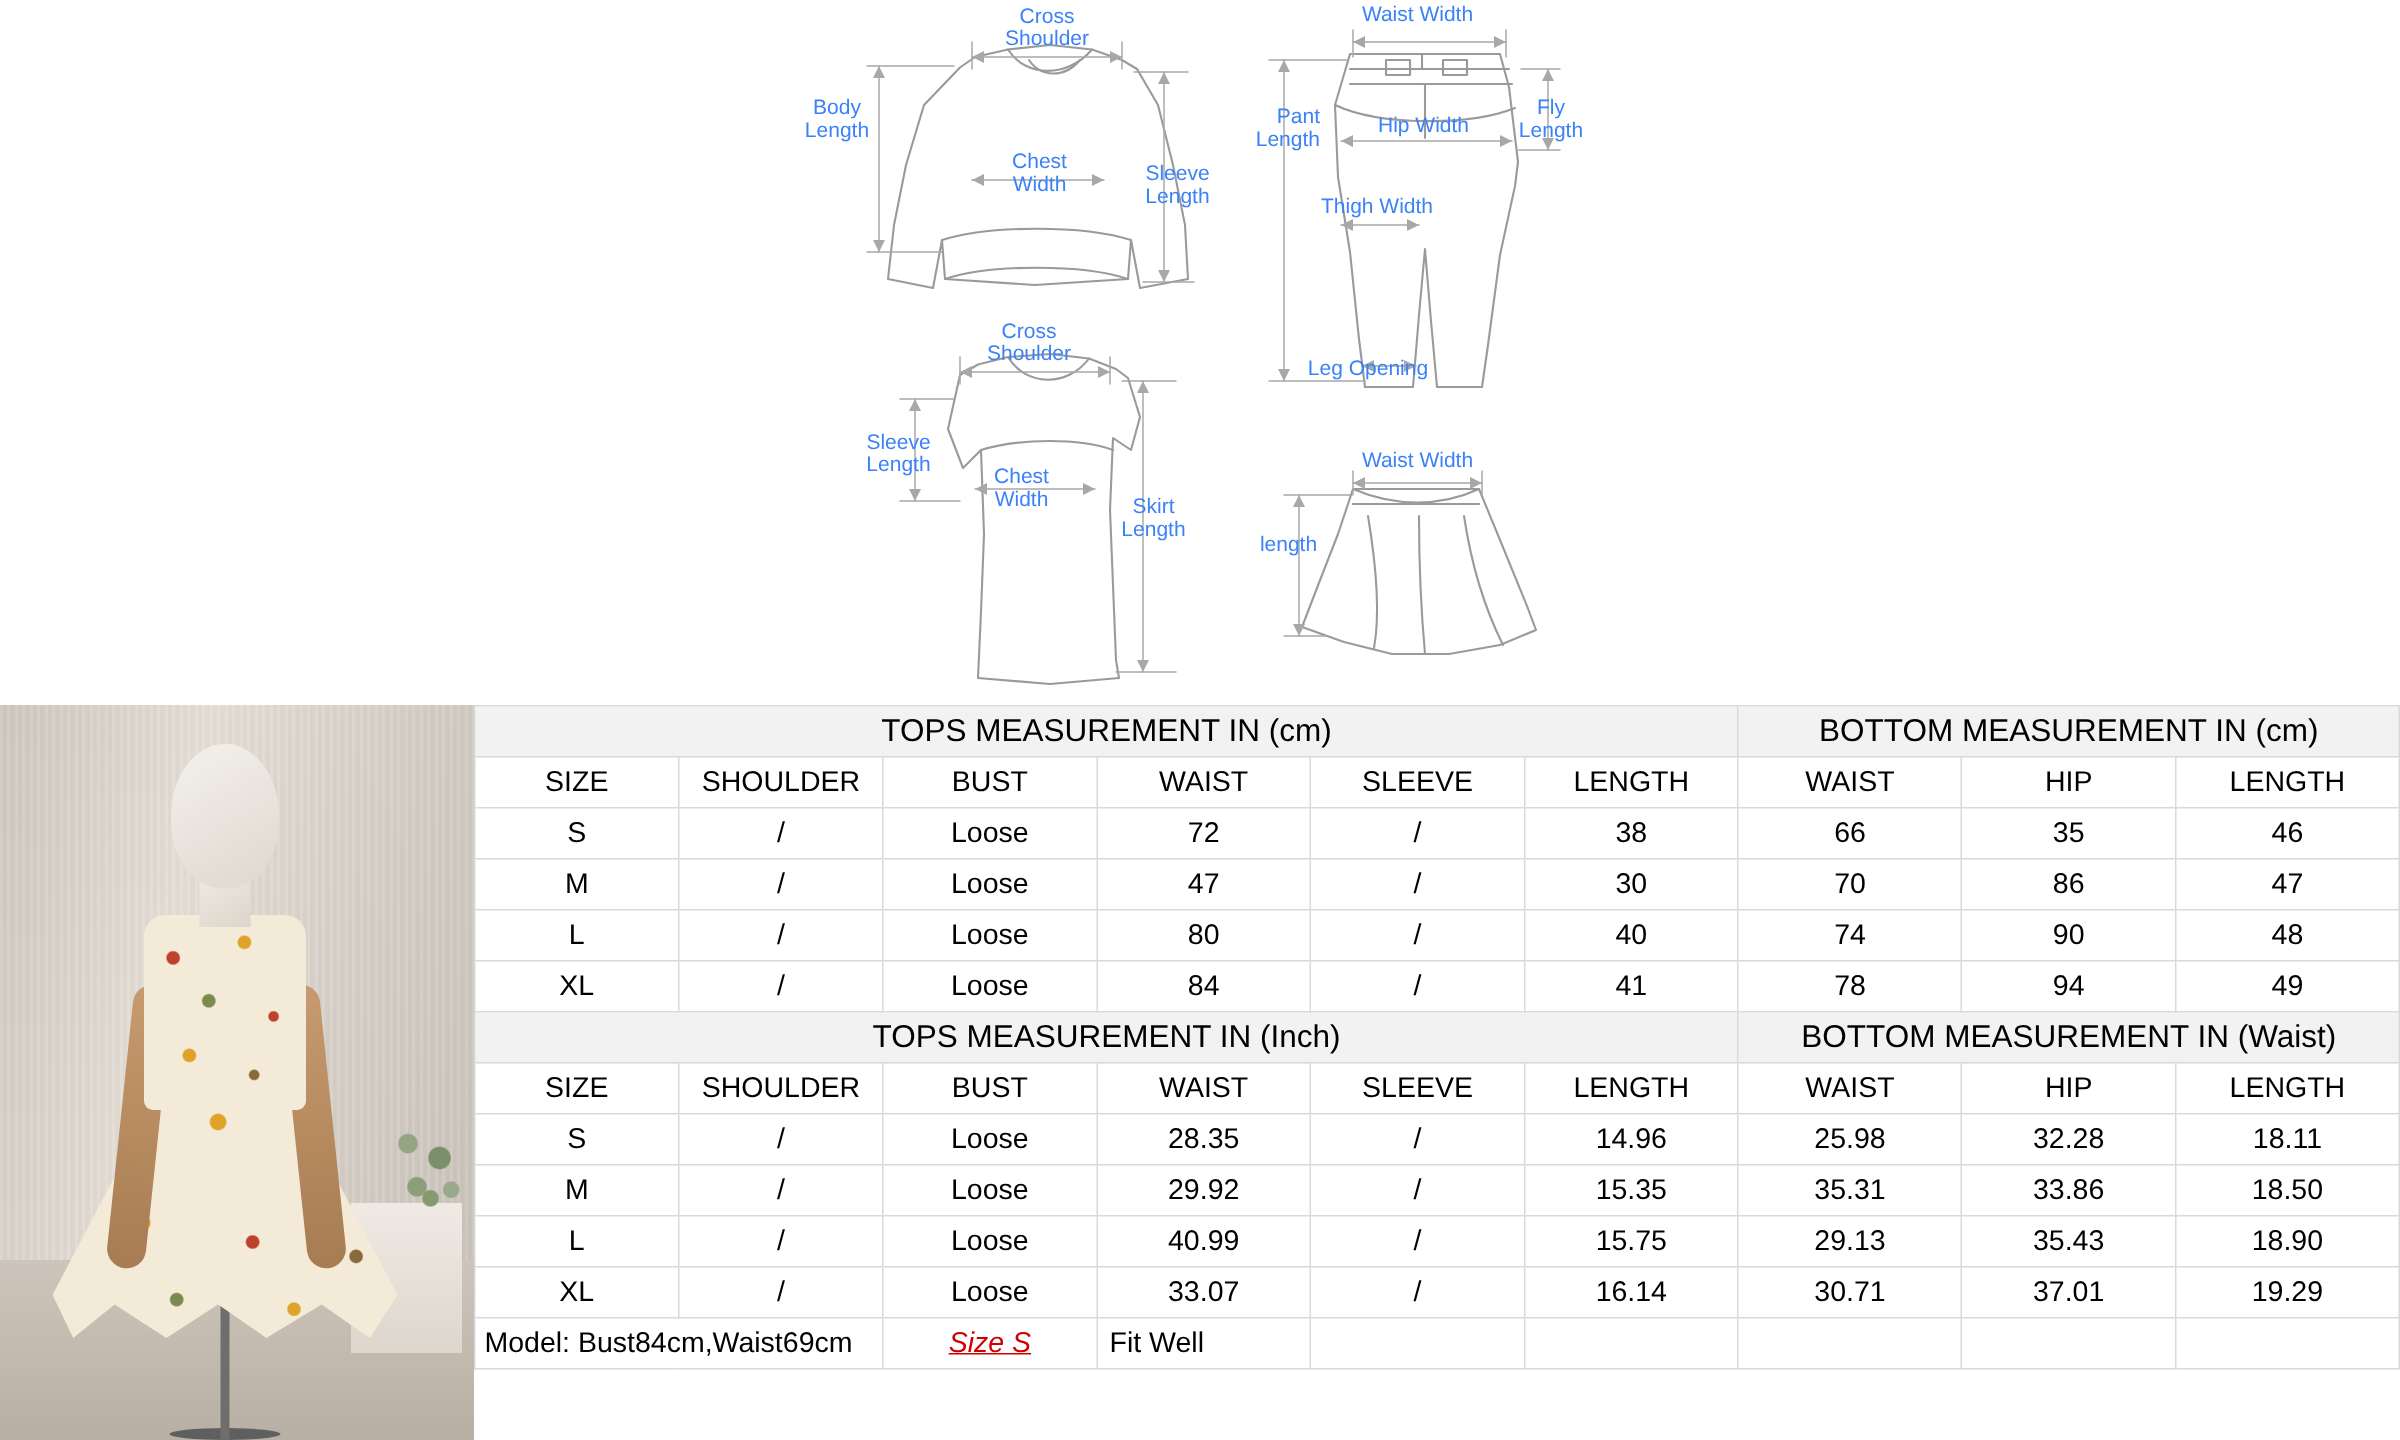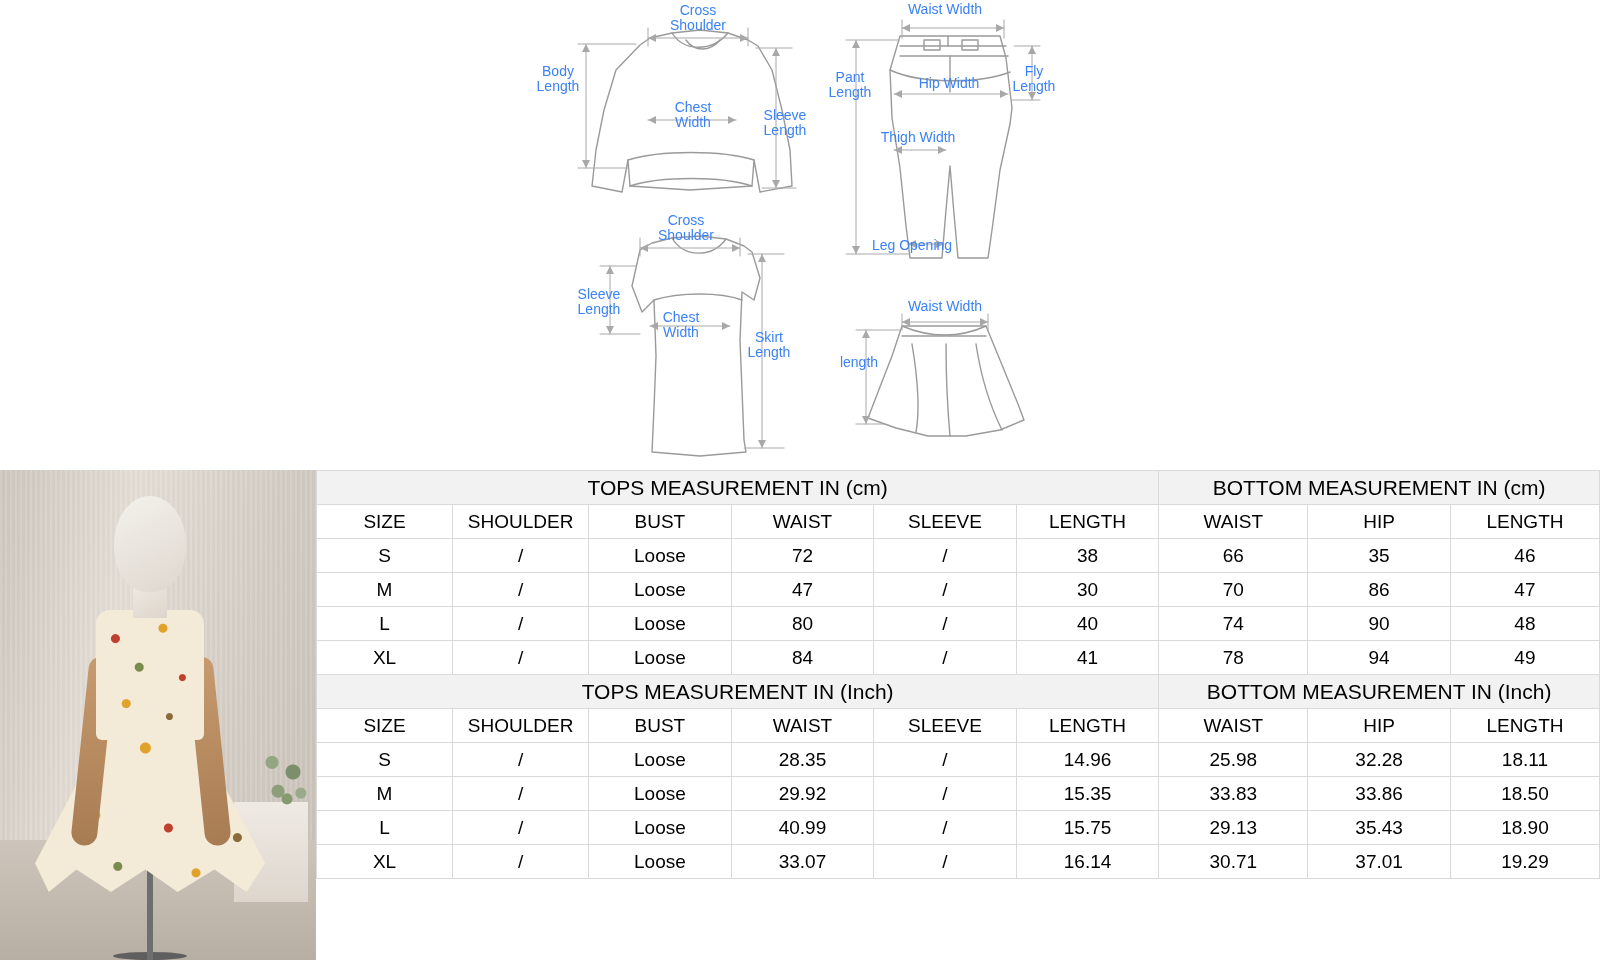--- a/index.html
+++ b/index.html
@@ -392,21 +392,21 @@
     <div class="diag-label" style="left:650px; top:3px; width:96px;">Cross
 Shoulder</div>
     <div class="diag-label" style="left:528px; top:64px; width:60px;">Body
 Length</div>
     <div class="diag-label" style="left:660px; top:100px; width:66px;">Chest
 Width</div>
     <div class="diag-label" style="left:752px; top:108px; width:66px;">Sleeve
 Length</div>
 
     <div class="diag-label" style="left:888px; top:2px; width:114px;">Waist Width</div>
-    <div class="diag-label" style="left:820px; top:70px; width:60px;">Pant
+    <div class="diag-label" style="left:820px; top:70px; width:60px;text-align:right;">Pant
 Length</div>
     <div class="diag-label" style="left:900px; top:76px; width:98px;">Hip Width</div>
     <div class="diag-label" style="left:1006px; top:64px; width:56px;">Fly
 Length</div>
     <div class="diag-label" style="left:864px; top:130px; width:108px;">Thigh Width</div>
     <div class="diag-label" style="left:856px; top:214px; width:112px;margin-top:24px;">Leg Opening</div>
 
     <div class="diag-label" style="left:638px; top:213px; width:96px;">Cross
 Shoulder</div>
     <div class="diag-label" style="left:566px; top:287px; width:66px;">Sleeve
@@ -507,21 +507,21 @@
             <td>84</td>
             <td>/</td>
             <td>41</td>
             <td>78</td>
             <td>94</td>
             <td>49</td>
           </tr>
 
           <tr class="hdr-band">
             <td colspan="6">TOPS MEASUREMENT IN (Inch)</td>
-            <td colspan="3">BOTTOM MEASUREMENT IN (Inch)</td>
+            <td colspan="3">BOTTOM MEASUREMENT IN (Waist)</td>
           </tr>
           <tr class="col-head">
             <td>SIZE</td>
             <td>SHOULDER</td>
             <td>BUST</td>
             <td>WAIST</td>
             <td>SLEEVE</td>
             <td>LENGTH</td>
             <td>WAIST</td>
             <td>HIP</td>
@@ -538,21 +538,21 @@
             <td>32.28</td>
             <td>18.11</td>
           </tr>
           <tr>
             <td class="size-cell">M</td>
             <td>/</td>
             <td>Loose</td>
             <td>29.92</td>
             <td>/</td>
             <td>15.35</td>
-            <td>33.83</td>
+            <td>35.31</td>
             <td>33.86</td>
             <td>18.50</td>
           </tr>
           <tr>
             <td class="size-cell">L</td>
             <td>/</td>
             <td>Loose</td>
             <td>40.99</td>
             <td>/</td>
             <td>15.75</td>
@@ -565,17 +565,27 @@
             <td>/</td>
             <td>Loose</td>
             <td>33.07</td>
             <td>/</td>
             <td>16.14</td>
             <td>30.71</td>
             <td>37.01</td>
             <td>19.29</td>
           </tr>
 
+          <tr class="footer-row">
+            <td class="footer-model" colspan="2">Model: Bust84cm,Waist69cm</td>
+            <td class="footer-size">Size S</td>
+            <td class="footer-fit">Fit Well</td>
+            <td class="blank-cell"></td>
+            <td class="blank-cell"></td>
+            <td class="blank-cell"></td>
+            <td class="blank-cell"></td>
+            <td class="blank-cell"></td>
+          </tr>
         </tbody>
       </table>
     </div>
   </div>
 </div>
 
 </body></html>

